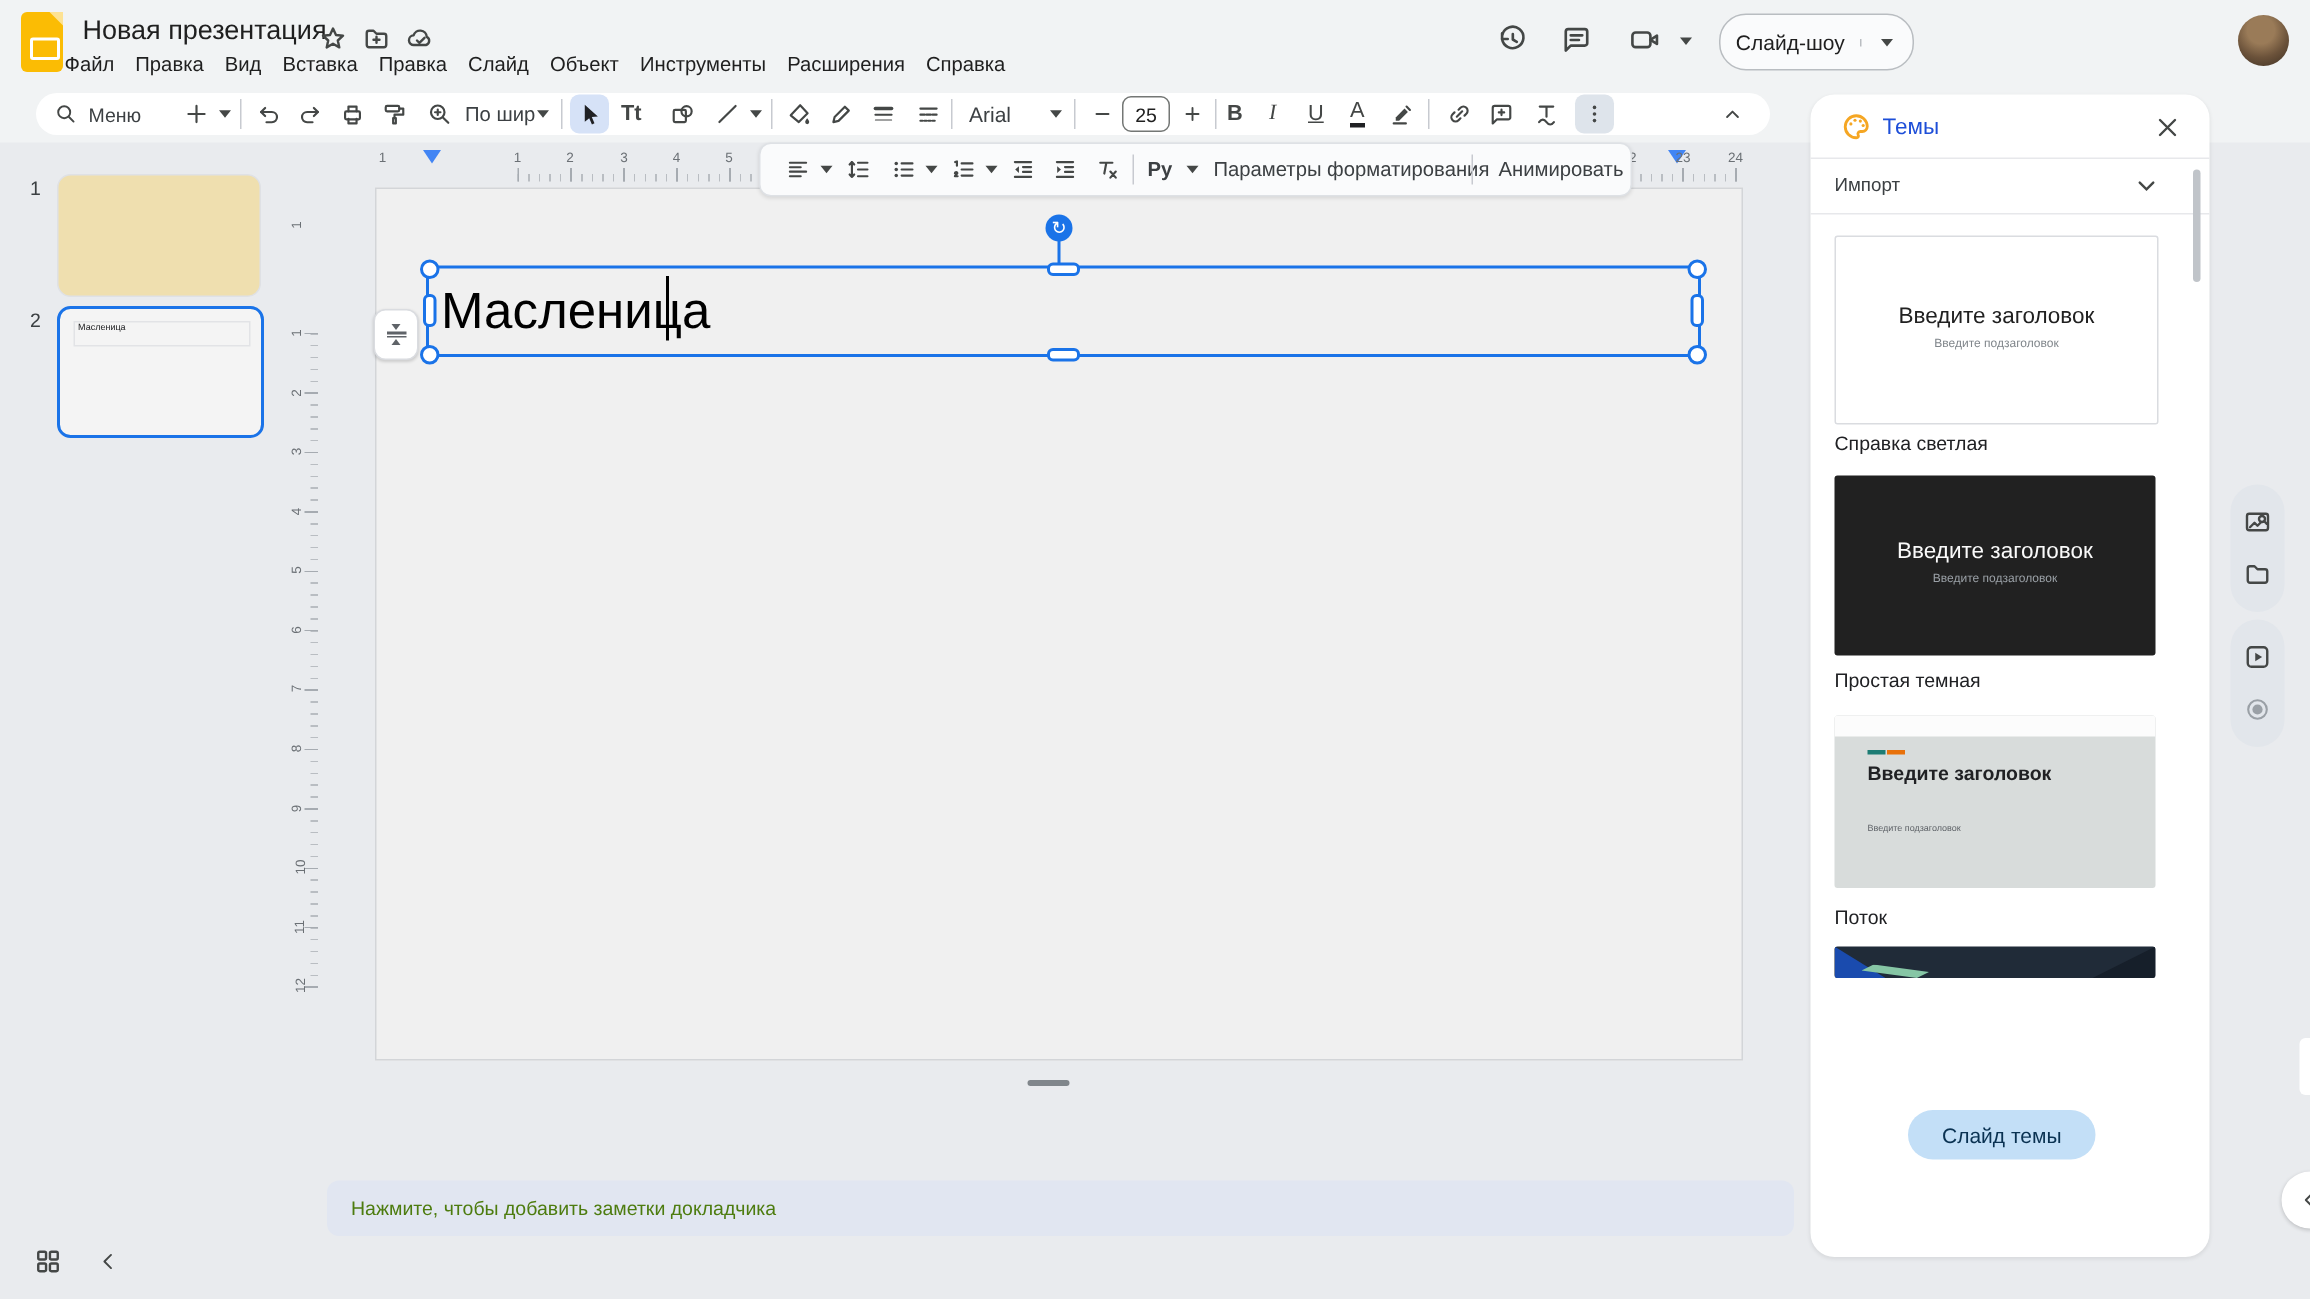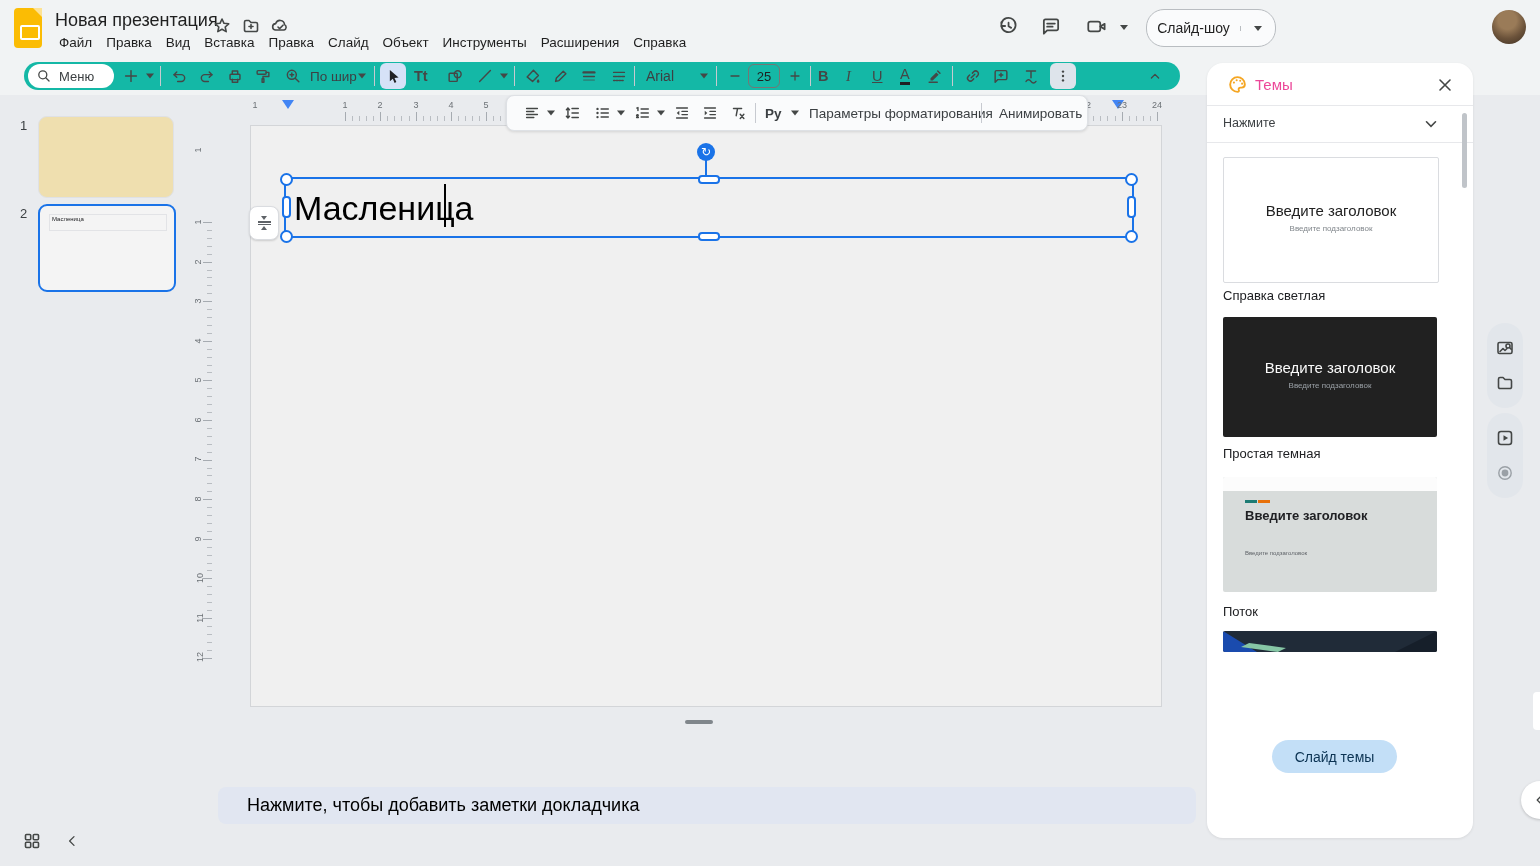--- a/index.html
+++ b/index.html
@@ -12,35 +12,35 @@
   .ic{stroke:#444746;fill:none;stroke-width:1.6;stroke-linecap:round;stroke-linejoin:round;}
   .sep{width:1px;height:20px;background:#C7CAD0;}
   .cdn{width:0;height:0;border-left:4px solid transparent;border-right:4px solid transparent;border-top:5px solid #444746;}
 
   
   #topbar{left:0;top:0;width:1540px;height:95px;background:#F1F3F4;}
   #logo{left:14px;top:8px;width:28px;height:40px;background:#FBBC04;border-radius:4px;}
   #logo:before{content:"";position:absolute;right:0;top:0;border-style:solid;border-width:0 9px 9px 0;border-color:transparent #FDE293 transparent transparent;}
   #logo .page{position:absolute;left:6px;top:17px;width:16px;height:11px;border:2.6px solid #fff;border-radius:2px;}
   #doc-title{left:55px;top:10px;font-size:18px;color:#1F1F1F;}
-  #menubar{left:52px;top:31px;height:22px;align-items:center;}
+  #menubar{left:36px;top:31px;height:22px;align-items:center;}
   #menubar span{font-size:13.5px;color:#1F1F1F;padding:3px 7px;border-radius:4px;cursor:default;}
   .hdr-ic{top:14px;width:24px;height:24px;display:flex;align-items:center;justify-content:center;}
   .pill{border-radius:18px;height:36px;top:9px;align-items:center;}
   #slideshow-btn{left:1146px;width:128px;background:#FAFBFC;border:1px solid #B9BDC1;display:flex;}
   #slideshow-btn .lbl{flex:1;text-align:center;font-size:14px;color:#1F1F1F;line-height:34px;}
   #slideshow-btn .drop{width:34px;border-left:1px solid #B9BDC1;display:flex;align-items:center;justify-content:center;}
   #share-btn{left:1286px;width:188px;background:#C2E7FF;display:flex;align-items:center;}
   #share-btn .lbl{font-size:14px;color:#001D35;margin-left:8px;}
   #share-btn .drop{margin-left:auto;width:32px;height:22px;border-left:1px solid rgba(0,29,53,.25);display:flex;align-items:center;justify-content:center;}
   #avatar{left:1492px;top:10px;width:34px;height:34px;border-radius:50%;
           background:radial-gradient(circle at 45% 30%,#9a7b58 0 30%,#6b523a 60%,#3c2e22 100%);}
 
   
-  #toolbar{left:24px;top:62px;width:1156px;height:28px;background:#14b8a6;border-radius:14px;}
+  #toolbar{left:24px;top:62px;width:1156px;height:28px;background:#ffffff;border-radius:14px;}
   #toolbar>*{position:absolute;top:50%;transform:translateY(-50%);}
   .tbtn{width:26px;height:26px;display:flex;align-items:center;justify-content:center;border-radius:6px;}
   .tsel{background:#D6E2F7;}
   .tmore{background:#DEE4EB;}
   #menu-pill{left:4px;width:86px;height:24px;background:#fff;border-radius:12px;display:flex;align-items:center;}
   #menu-pill span{font-size:13px;color:#3C4043;margin-left:7px;}
   .tlabel{font-size:13.5px;color:#3C4043;}
   .tletter{font-size:14.5px;color:#444746;}
   #font-size-box{width:30px;height:22px;border:1px solid #747775;border-radius:6px;font-size:13px;color:#1F1F1F;
                  display:flex;align-items:center;justify-content:center;background:transparent;}
@@ -87,28 +87,28 @@
   #caret{left:444px;top:89px;width:2px;height:43px;background:#000;z-index:4;}
   #spacing-widget{left:249px;top:111px;width:28px;height:32px;background:#fff;border:1px solid #DADCE0;border-radius:8px;
                   box-shadow:0 1px 2px rgba(0,0,0,.15);display:flex;flex-direction:column;align-items:center;justify-content:center;gap:1px;z-index:3;}
   #spacing-widget i{display:block;width:0;height:0;border-left:3.5px solid transparent;border-right:3.5px solid transparent;}
   #spacing-widget .dn{border-top:4px solid #5F6368;}
   #spacing-widget .up{border-bottom:4px solid #5F6368;}
   #spacing-widget b{display:block;width:13px;height:1.6px;background:#5F6368;}
 
   #notes-resize{left:685px;top:625px;width:28px;height:4px;background:#80868B;border-radius:2px;}
   #notes-bar{left:218px;top:692px;width:978px;height:37px;background:#E1E6F1;border-radius:8px;display:flex;align-items:center;}
-  #notes-bar span{font-size:18px;color:#000000;margin-left:29px;}
+  #notes-bar span{font-size:13px;color:#4d7c0f;margin-left:16px;}
   #grid-btn{left:20px;top:734px;width:24px;height:24px;display:flex;align-items:center;justify-content:center;}
   #films-collapse{left:62px;top:736px;width:20px;height:20px;display:flex;align-items:center;justify-content:center;}
 
   
   #themes-panel{left:1207px;top:63px;width:266px;height:775px;background:#fff;border-radius:16px;box-shadow:0 1px 3px rgba(0,0,0,.08);}
   #themes-panel .hdr{position:absolute;left:0;top:0;width:100%;height:42px;border-bottom:1px solid #E7E8EB;}
-  #panel-title{position:absolute;left:48px;top:13px;font-size:15px;color:#ec4899;}
+  #panel-title{position:absolute;left:48px;top:13px;font-size:15px;color:#1d4ed8;}
   #panel-close{position:absolute;right:18px;top:12px;width:20px;height:20px;}
   #section-row{position:absolute;left:0;top:42px;width:100%;height:37px;border-bottom:1px solid #E7E8EB;}
   #section-row span{position:absolute;left:16px;top:11px;font-size:12.5px;color:#3C4043;}
   #panel-scrollbar{position:absolute;right:6px;top:50px;width:5px;height:75px;background:#C0C4C9;border-radius:3px;}
   .tcard{position:absolute;left:16px;width:214px;border-radius:2px;}
   .tlabel2{position:absolute;left:16px;font-size:13px;color:#202124;}
   .card-title{position:absolute;left:0;width:100%;text-align:center;font-size:15px;}
   .card-sub{position:absolute;left:0;width:100%;text-align:center;font-size:8px;}
   #import-btn{position:absolute;left:65px;top:677px;width:125px;height:33px;background:#C3DFF7;border-radius:17px;
               display:flex;align-items:center;justify-content:center;font-size:14px;color:#0A3252;}
@@ -517,21 +517,21 @@
         </g>
     </svg>
     <span id="panel-title">Темы</span>
     <div id="panel-close">
       <svg width="20" height="20" viewBox="0 0 20 20" class="ic">
           <path d="M5 5l10 10M15 5L5 15"></path>
         </svg>
       </div>
   </div>
   <div id="section-row">
-    <span>Нажмите</span>
+    <span>Импорт</span>
     <svg class="abs" style="left:215px;top:10px" width="18" height="18" viewBox="0 0 20 20" class2="ic" style2="">
         <path d="M5 7.5l5 5 5-5" stroke="#444746" fill="none" stroke-width="1.8" stroke-linecap="round"></path>
       </svg>
   </div>
   <div id="panel-scrollbar"></div>
 
   <div class="tcard" style="top:94px;height:124px;background:#fff;border:1px solid #DADCE0">
     <span class="card-title" style="top:44px;color:#212121">Введите заголовок</span>
     <span class="card-sub" style="top:66px;color:#80868B">Введите подзаголовок</span>
   </div>

